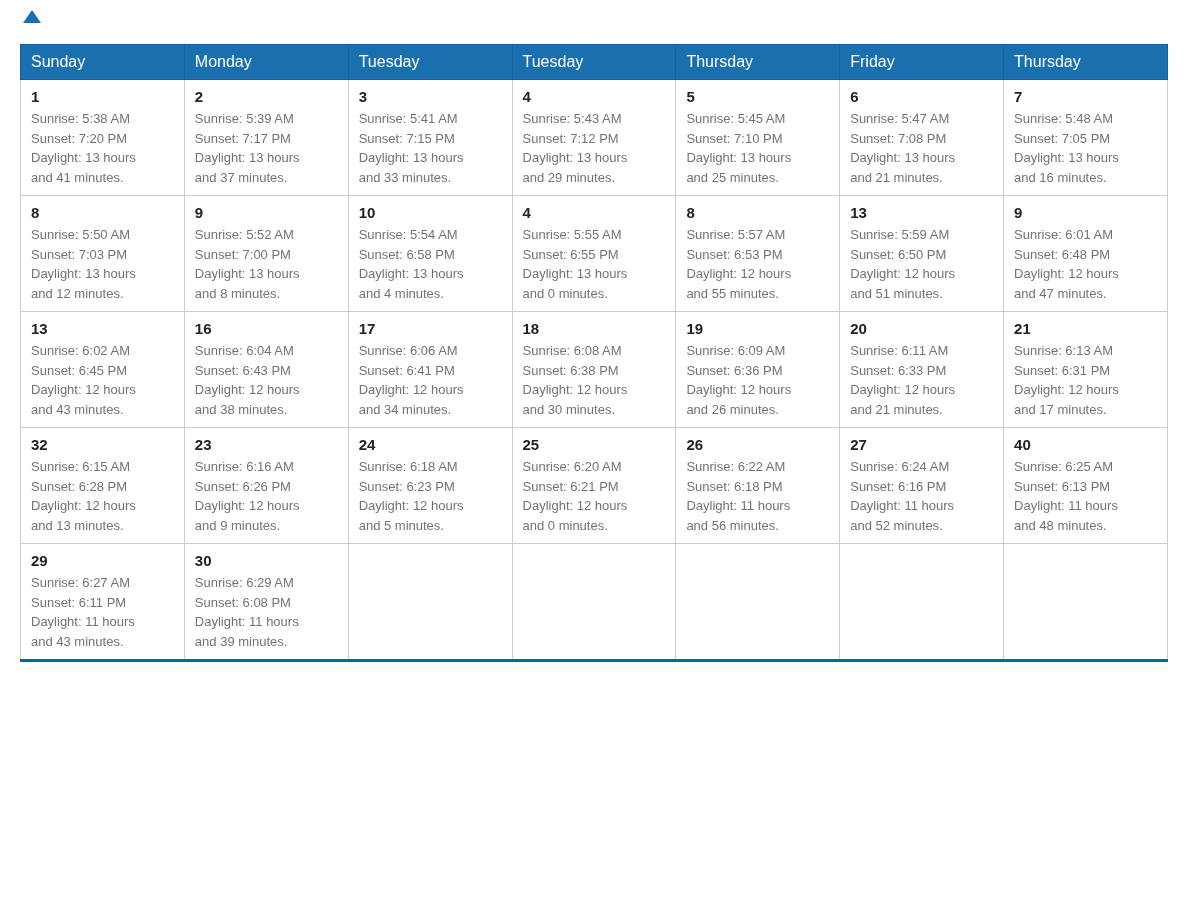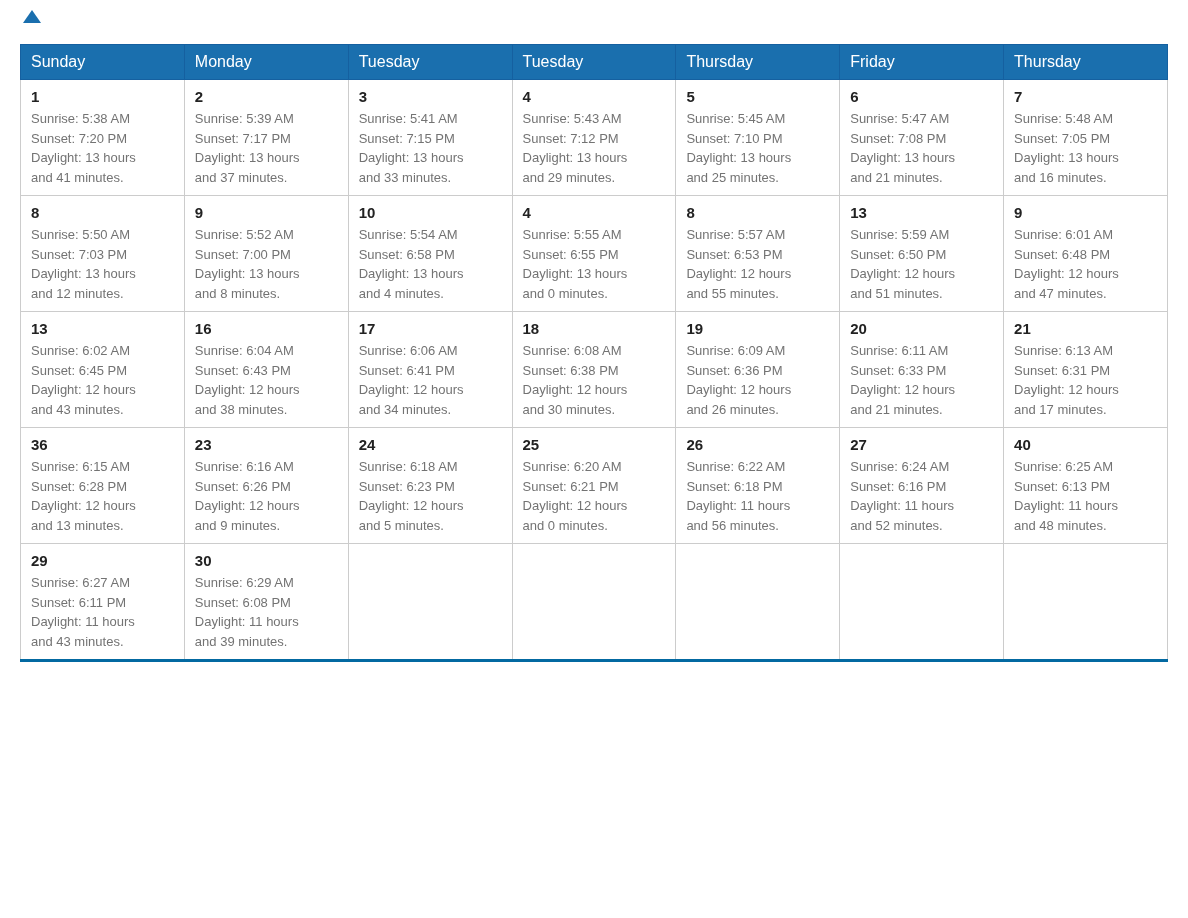--- a/index.html
+++ b/index.html
@@ -205,21 +205,21 @@
           <span class="day-number">20</span>
           <div class="day-info">Sunrise: 6:11 AM<br>Sunset: 6:33 PM<br>Daylight: 12 hours<br>and 21 minutes.</div>
         </td>
         <td>
           <span class="day-number">21</span>
           <div class="day-info">Sunrise: 6:13 AM<br>Sunset: 6:31 PM<br>Daylight: 12 hours<br>and 17 minutes.</div>
         </td>
       </tr>
       <tr>
         <td>
-          <span class="day-number">36</span>
+          <span class="day-number">32</span>
           <div class="day-info">Sunrise: 6:15 AM<br>Sunset: 6:28 PM<br>Daylight: 12 hours<br>and 13 minutes.</div>
         </td>
         <td>
           <span class="day-number">23</span>
           <div class="day-info">Sunrise: 6:16 AM<br>Sunset: 6:26 PM<br>Daylight: 12 hours<br>and 9 minutes.</div>
         </td>
         <td>
           <span class="day-number">24</span>
           <div class="day-info">Sunrise: 6:18 AM<br>Sunset: 6:23 PM<br>Daylight: 12 hours<br>and 5 minutes.</div>
         </td>

